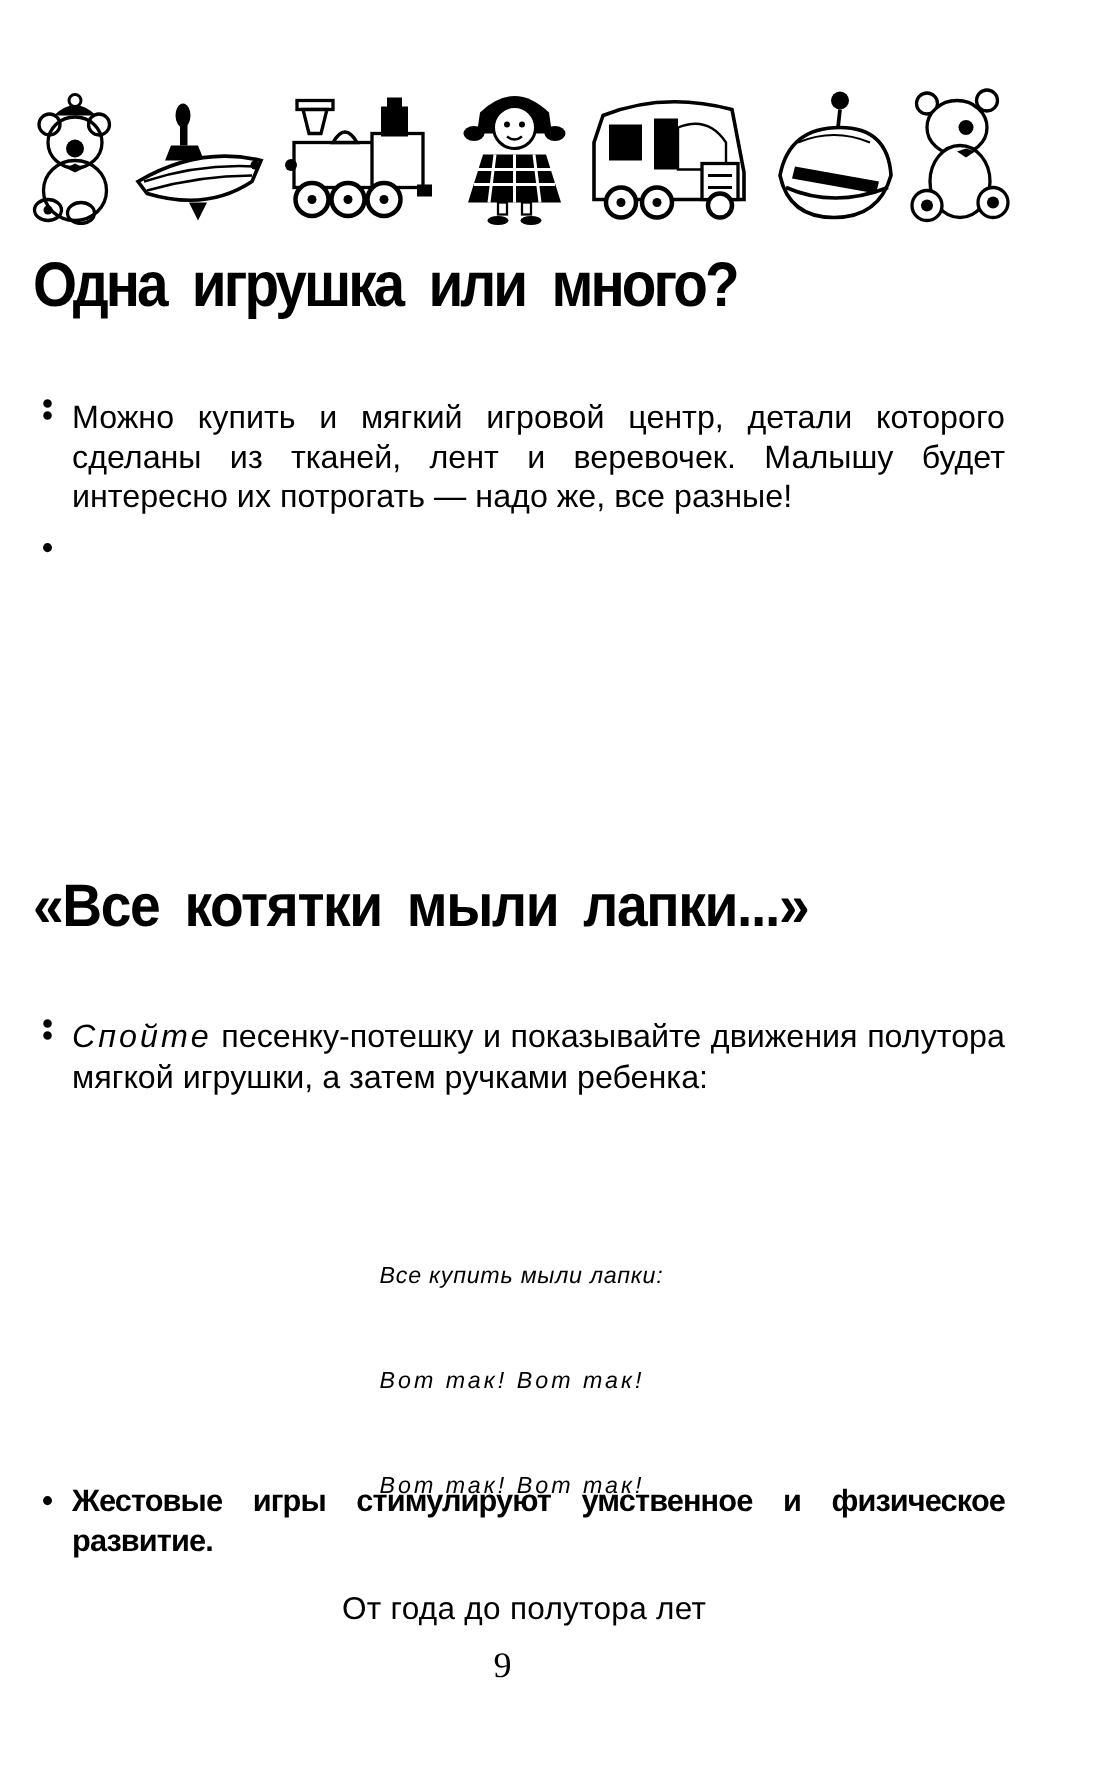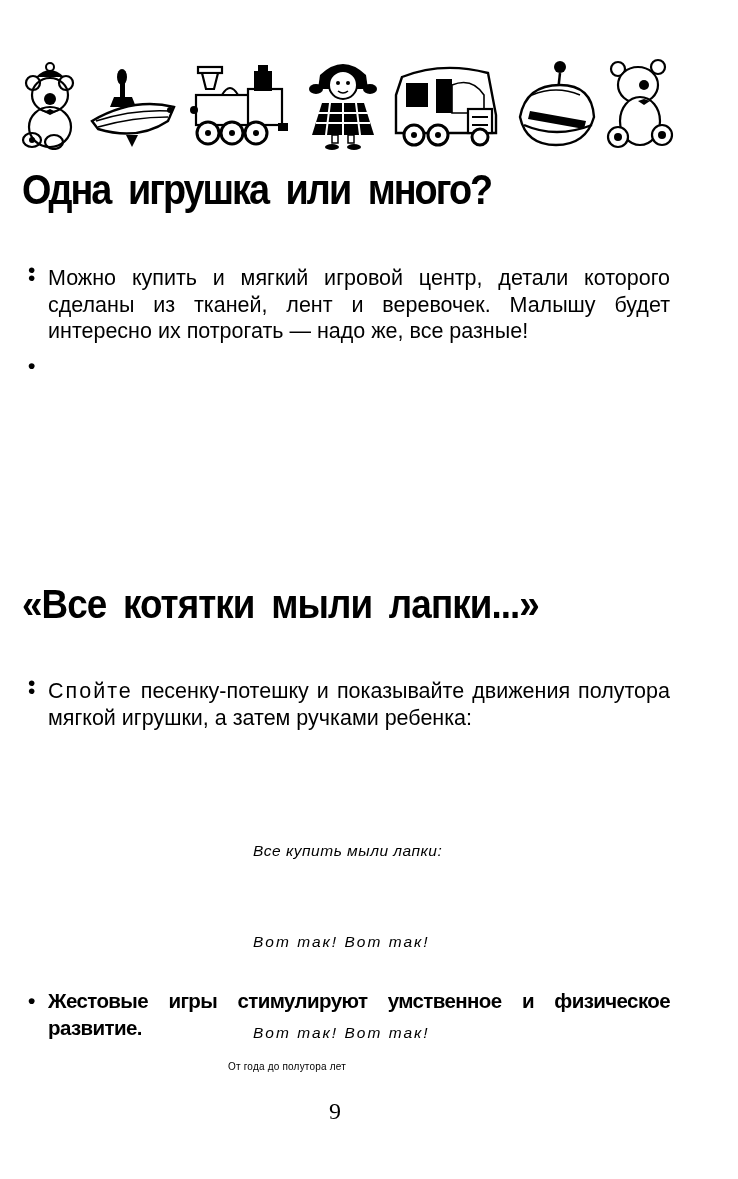--- a/index.html
+++ b/index.html
@@ -79,42 +79,42 @@
     }
     .bullet-item.bold {
       font-weight: bold;
       font-size: 20.5px;
       letter-spacing: -0.6px;
     }
     #list1 { top: 257px; }
     #list2 { top: 670px; }
     #list3 { top: 988px; }
 
-    .ital { letter-spacing: 2px; }
+    .ital { font-style: italic; letter-spacing: 2px; }
 
     .poem {
       position: absolute;
       left: 253px;
       top: 792px;
       margin: 0;
       padding: 0;
       list-style: none;
       font-style: italic;
       font-size: 15.5px;
       line-height: 23.4px;
       letter-spacing: 0.5px;
       white-space: pre;
     }
-    .poem-line.wide { letter-spacing: 2px; margin-top: 21px; }
+    .poem-line.wide { letter-spacing: 2px; }
 
     .running-footer {
       position: absolute;
       left: 228px;
       top: 1061px;
-      font-size: 10px;
+      font-size: 21px;
       letter-spacing: 0.2px;
       text-align: right;
     }
     .page-number {
       position: absolute;
       left: 329px;
       top: 1098px;
       font-family: "Liberation Serif", serif;
       font-size: 24px;
     }

